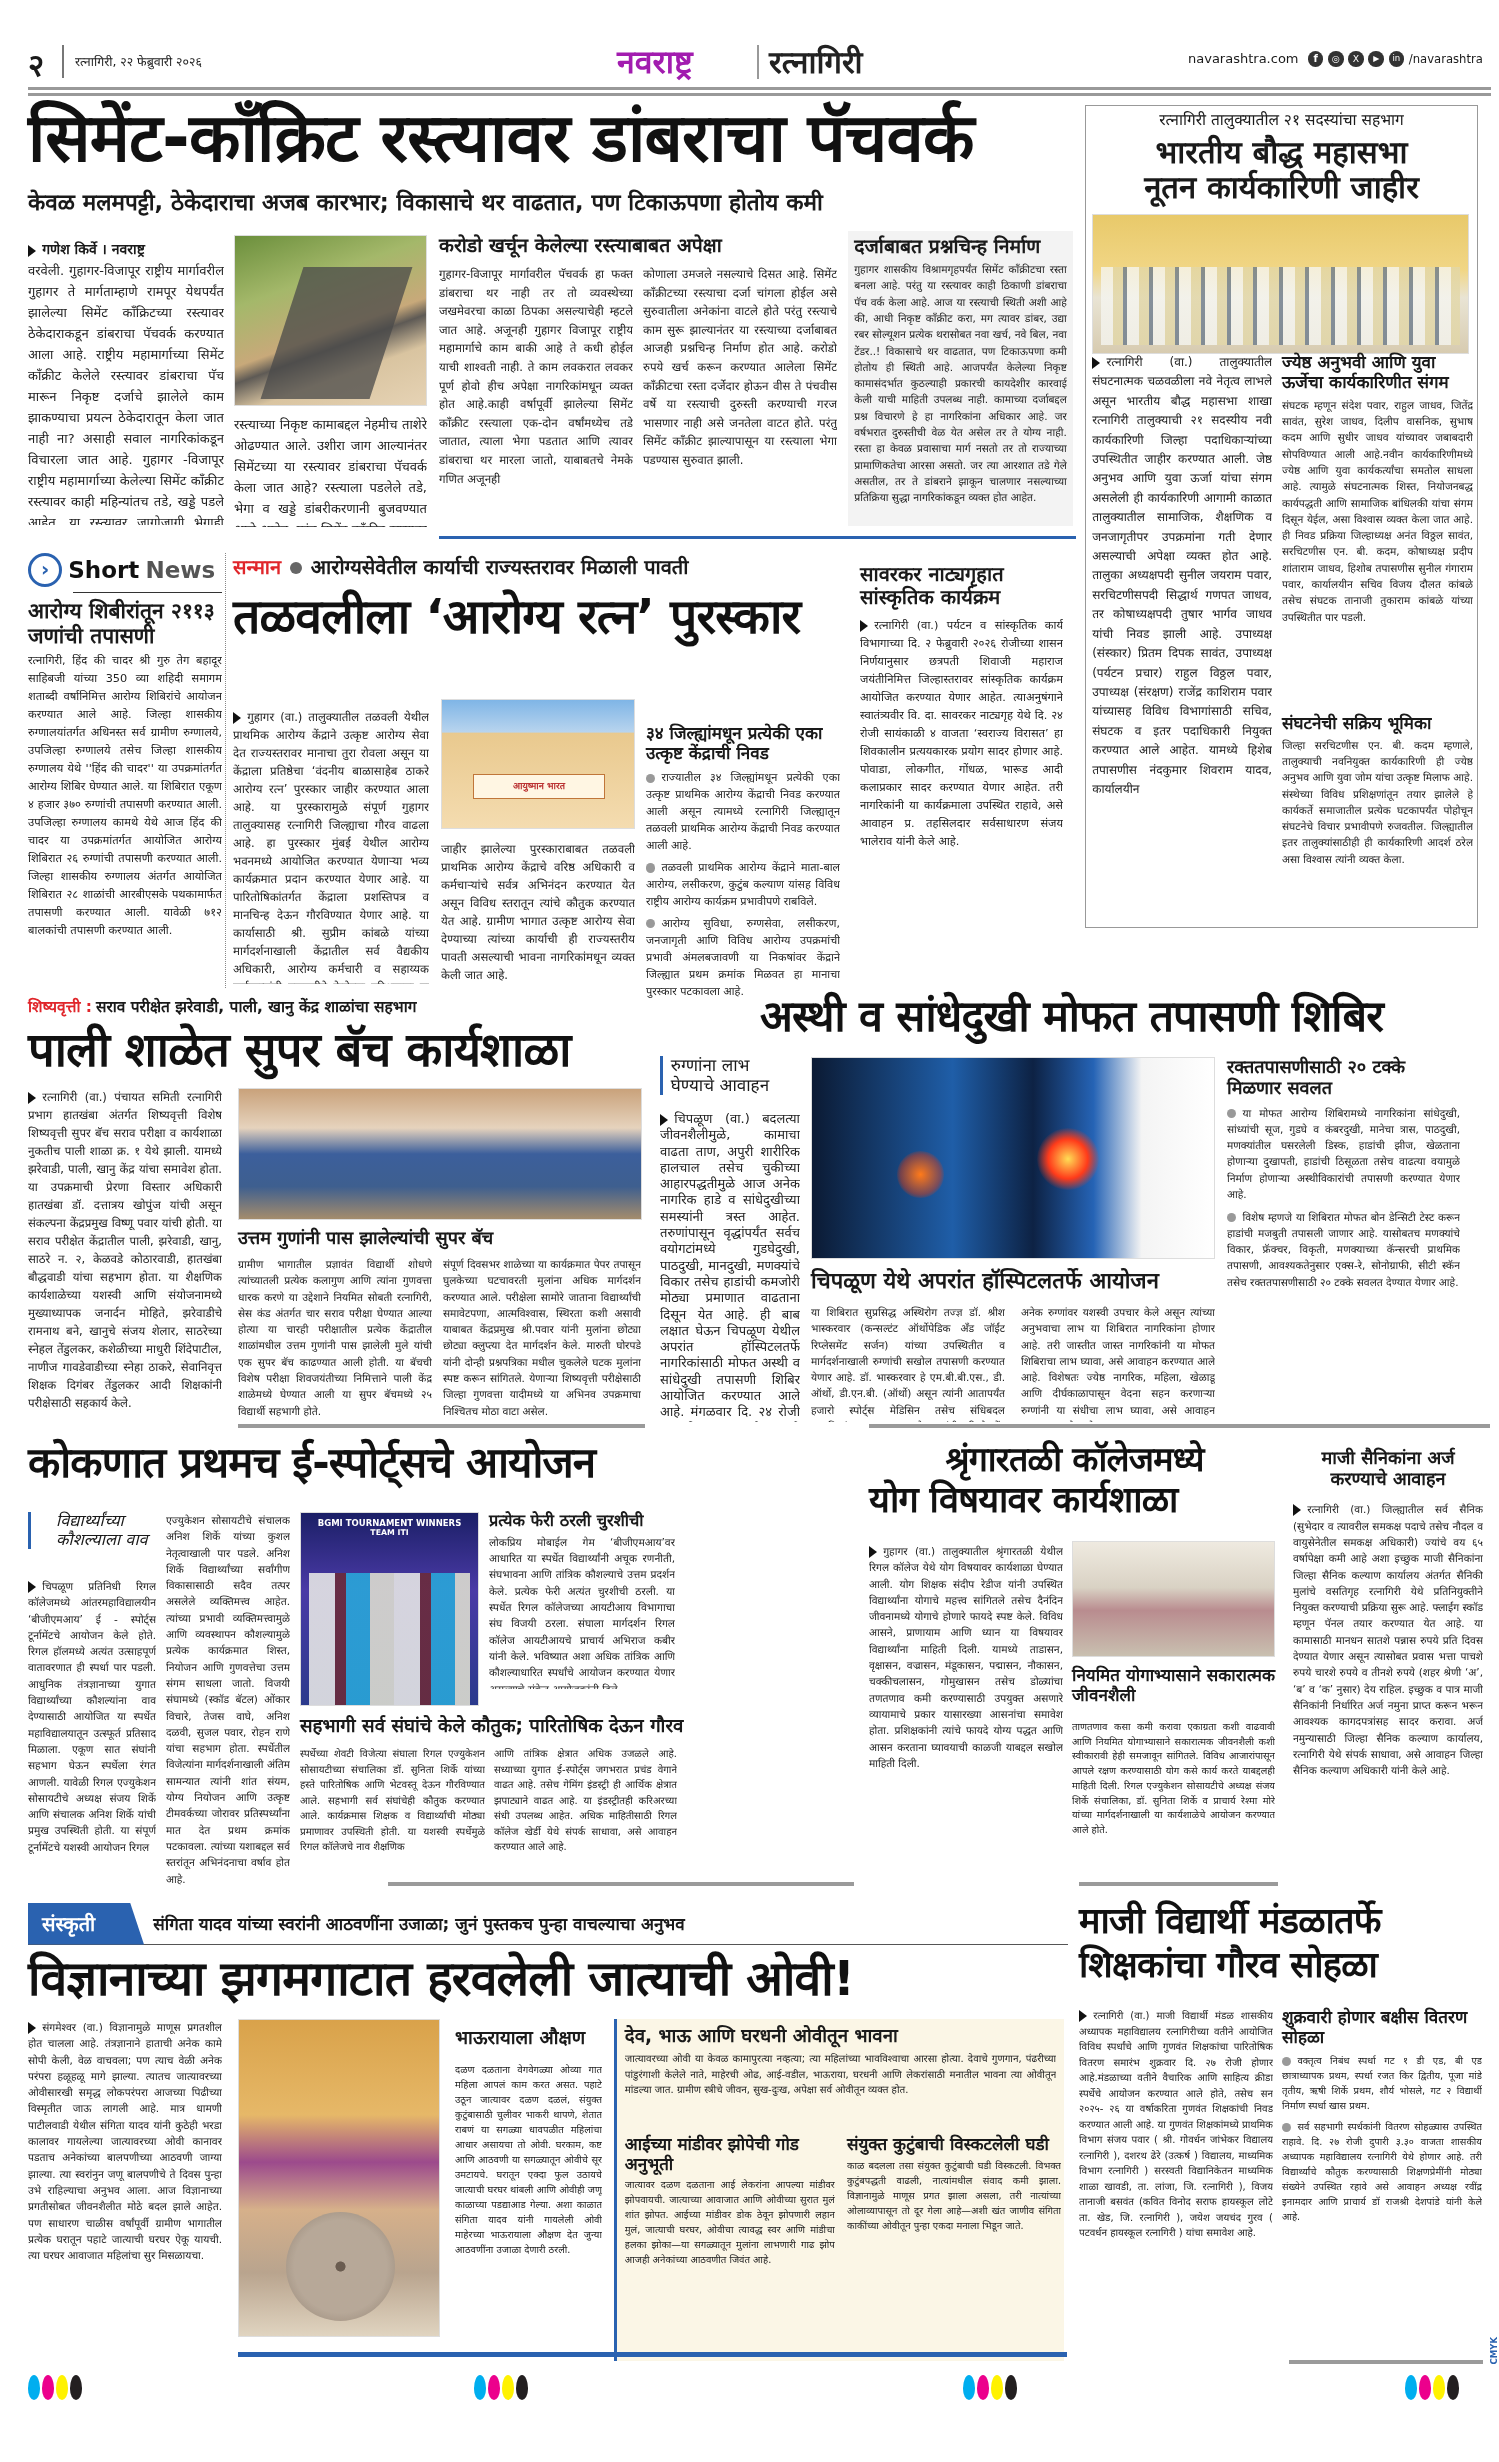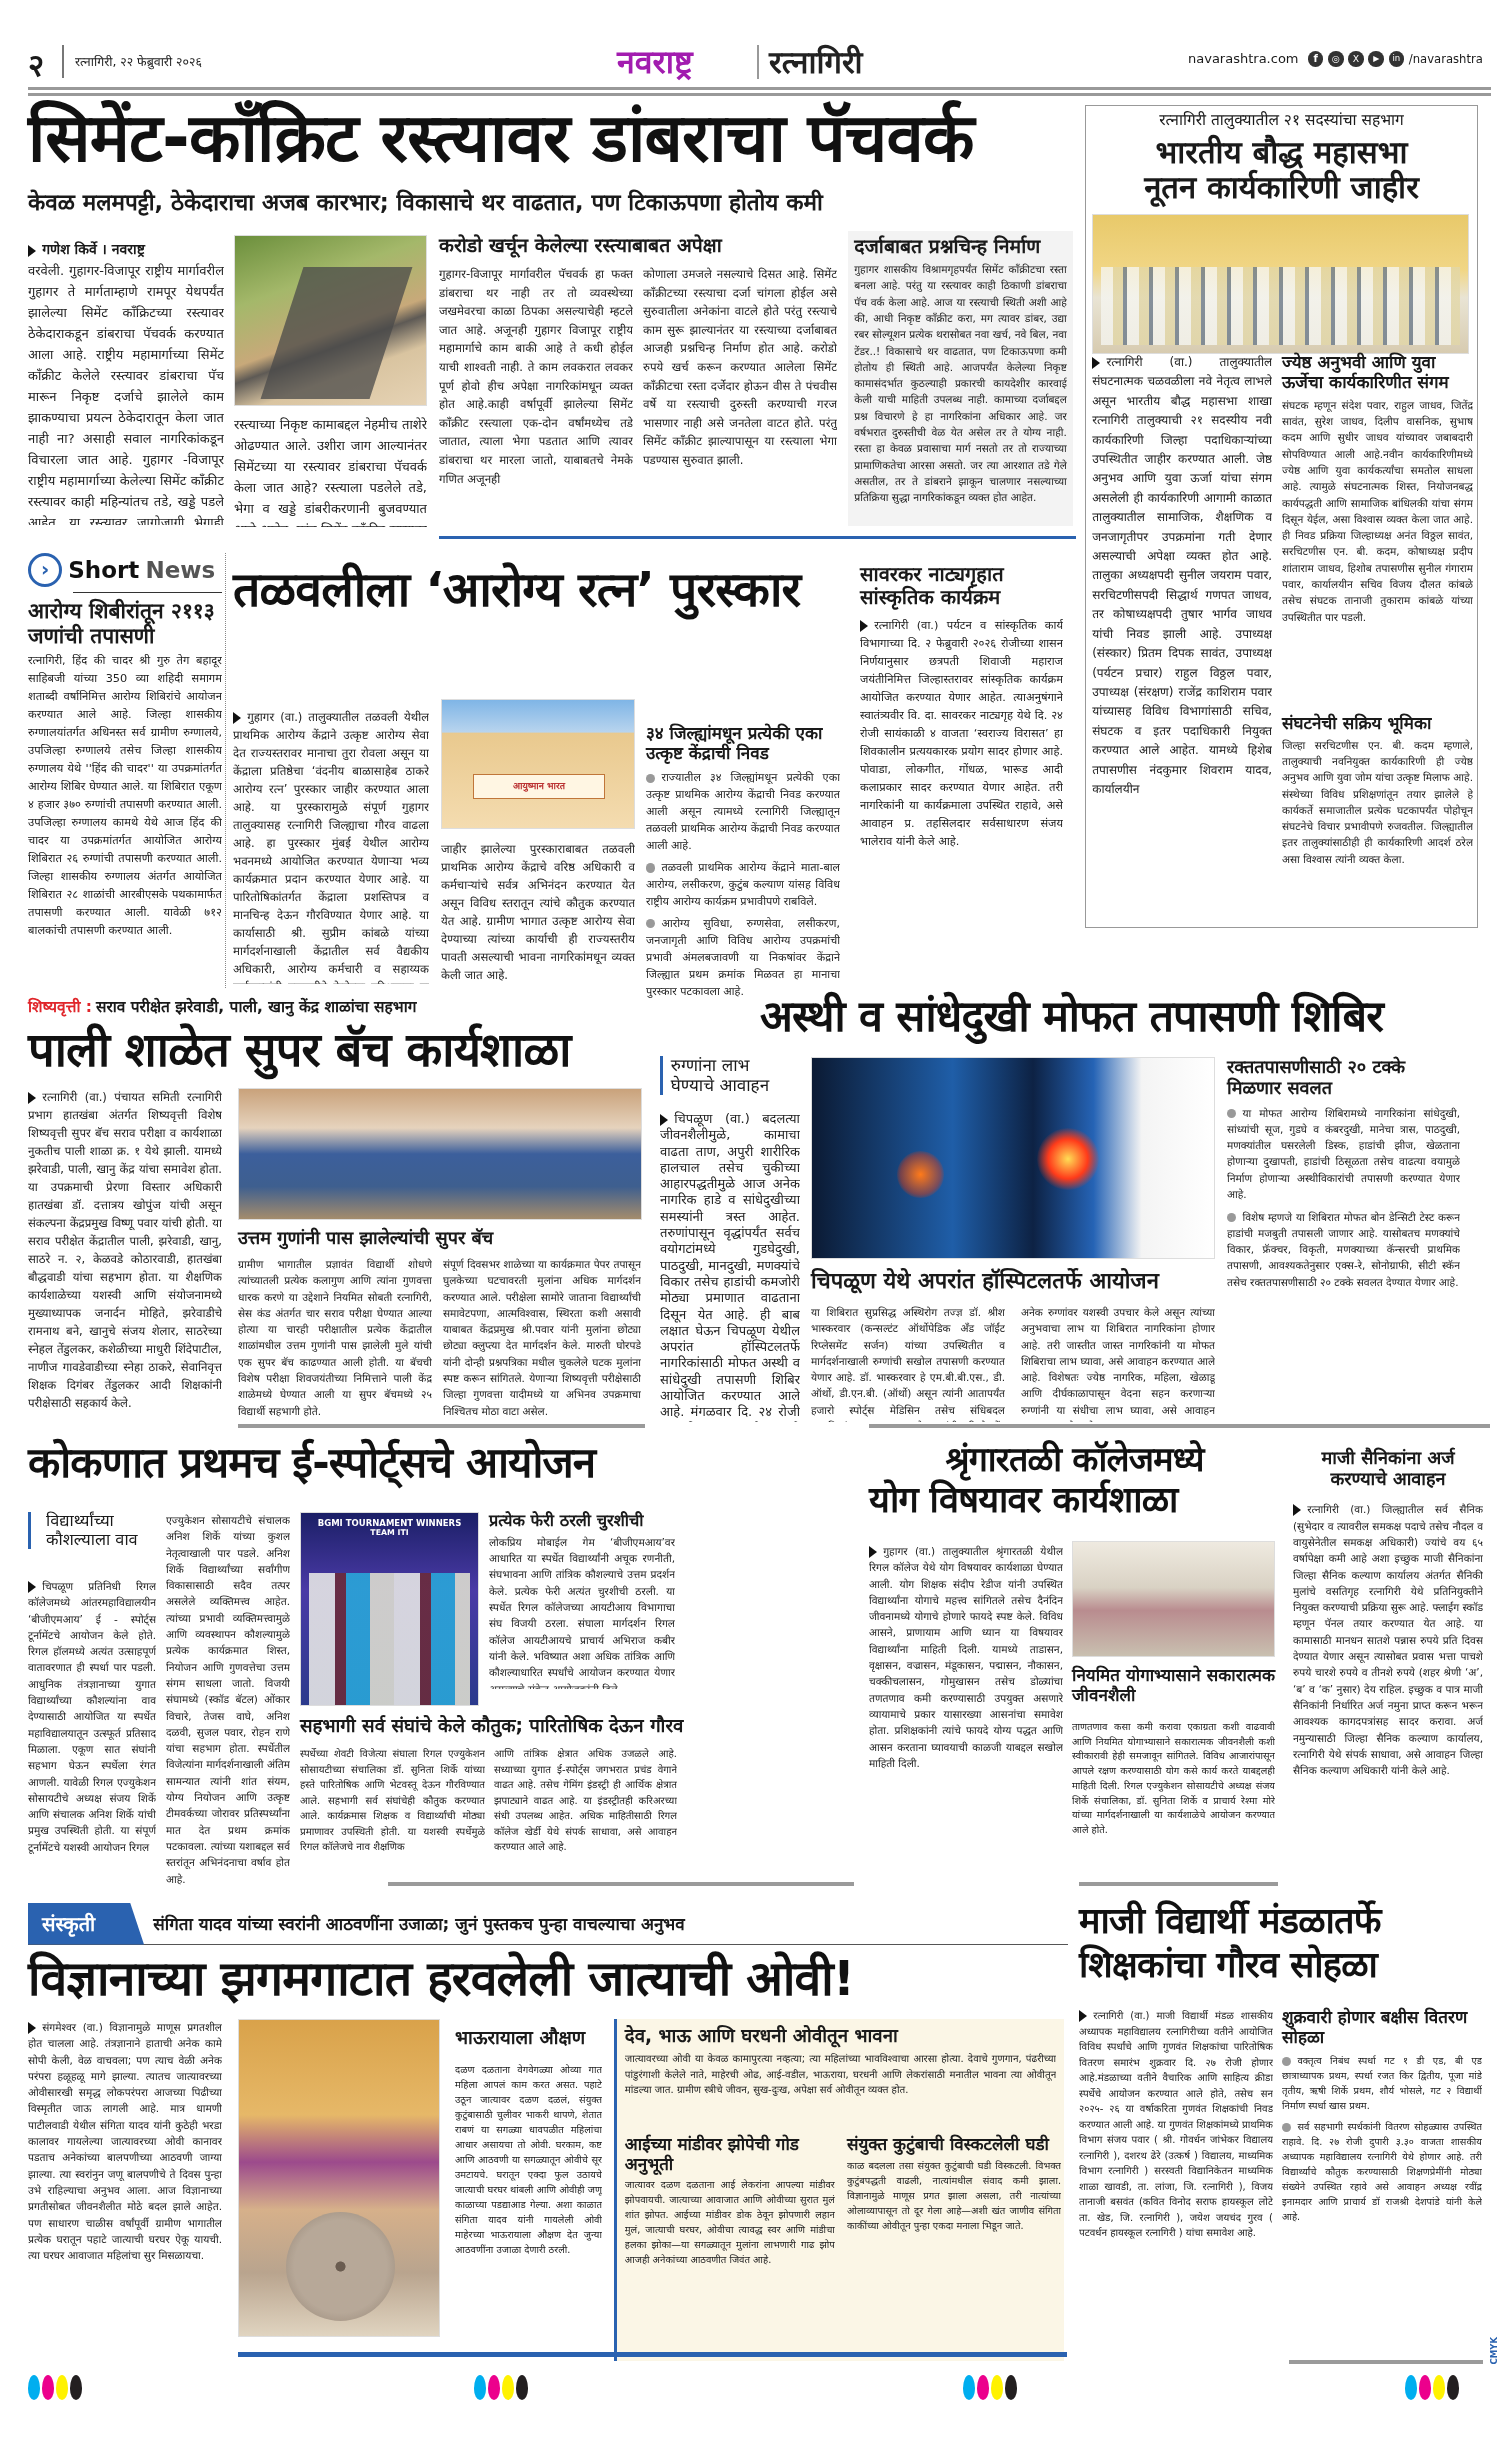--- a/index.html
+++ b/index.html
@@ -88,20 +88,25 @@
     <span style="font-size:23px;font-weight:900;color:#111;">Short</span>
     <span style="font-size:23px;font-weight:900;color:#555;">News</span>
   </div>
   <div style="height:1.6px;background:#333;margin:4.7px 0 6.2px 45px;"></div>
   <div class="headline" style="font-size:21px;">आरोग्य शिबीरांतून २११३ जणांची तपासणी</div>
   <div class="body-text" style="font-size:11.3px;line-height:18px;height:287px;margin-top:4.7px;">रत्नागिरी, हिंद की चादर श्री गुरु तेग बहादूर साहिबजी यांच्या 350 व्या शहिदी समागम शताब्दी वर्षानिमित्त आरोग्य शिबिरांचे आयोजन करण्यात आले आहे. जिल्हा शासकीय रुग्णालयांतर्गत अधिनस्त सर्व ग्रामीण रुग्णालये, उपजिल्हा रुग्णालये तसेच जिल्हा शासकीय रुग्णालय येथे ''हिंद की चादर'' या उपक्रमांतर्गत आरोग्य शिबिर घेण्यात आले. या शिबिरात एकूण ४ हजार ३७० रुग्णांची तपासणी करण्यात आली. उपजिल्हा रुग्णालय कामथे येथे आज हिंद की चादर या उपक्रमांतर्गत आयोजित आरोग्य शिबिरात २६ रुग्णांची तपासणी करण्यात आली. जिल्हा शासकीय रुग्णालय अंतर्गत आयोजित शिबिरात २८ शाळांची आरबीएसके पथकामार्फत तपासणी करण्यात आली. यावेळी ७१२ बालकांची तपासणी करण्यात आली.</div>
 </div>
 <div class="dotted-v" style="left:225px;top:553px;height:435px;"></div>
 
 <div class="abs" style="left:233px;top:553px;width:606px;height:435px;">
+  <div style="white-space:nowrap;">
+    <span style="font-size:20px;font-weight:900;color:#e0262b;">सन्मान</span>
+    <span style="display:inline-block;width:12.4px;height:12.4px;border-radius:50%;background:#666;margin:0 4.7px;"></span>
+    <span style="font-size:20px;font-weight:800;">आरोग्यसेवेतील कार्याची राज्यस्तरावर मिळाली पावती</span>
+  </div>
   <div class="headline-xl" style="font-size:48px;margin-top:12.4px;">तळवलीला ‘आरोग्य रत्न’ पुरस्कार</div>
   <div class="abs body-text" style="left:0;top:155px;width:196px;height:276px;font-size:11.6px;line-height:18px;">
     <span class="tri"></span><span>गुहागर (वा.) तालुक्यातील तळवली येथील प्राथमिक आरोग्य केंद्राने उत्कृष्ट आरोग्य सेवा देत राज्यस्तरावर मानाचा तुरा रोवला असून या केंद्राला प्रतिष्ठेचा ‘वंदनीय बाळासाहेब ठाकरे आरोग्य रत्न’ पुरस्कार जाहीर करण्यात आला आहे. या पुरस्कारामुळे संपूर्ण गुहागर तालुक्यासह रत्नागिरी जिल्ह्याचा गौरव वाढला आहे. हा पुरस्कार मुंबई येथील आरोग्य भवनमध्ये आयोजित करण्यात येणाऱ्या भव्य कार्यक्रमात प्रदान करण्यात येणार आहे. या पारितोषिकांतर्गत केंद्राला प्रशस्तिपत्र व मानचिन्ह देऊन गौरविण्यात येणार आहे. या कार्यासाठी श्री. सुप्रीम कांबळे यांच्या मार्गदर्शनाखाली केंद्रातील सर्व वैद्यकीय अधिकारी, आरोग्य कर्मचारी व सहाय्यक कर्मचाऱ्यांनी एकजुटीने केलेल्या परिश्रमाचा हा गौरव असल्याचे मत व्यक्त केले जात आहे.</span>
   </div>
   <div class="abs photo" style="left:208px;top:146px;width:194px;height:130px;background:linear-gradient(180deg,#7fb5e6 0%,#b8d4ee 25%,#e9c98e 26%,#f4dcb0 100%);">
     <div style="position:absolute;left:31px;top:74px;width:132px;height:25px;background:#fff6e3;border:1.6px solid #c0763a;font-size:9.3px;color:#b33;text-align:center;line-height:22px;font-weight:700;">आयुष्मान भारत</div>
   </div>
   <div class="abs body-text" style="left:208px;top:287px;width:194px;height:144px;font-size:11.6px;line-height:18px;">जाहीर झालेल्या पुरस्काराबाबत तळवली प्राथमिक आरोग्य केंद्राचे वरिष्ठ अधिकारी व कर्मचाऱ्यांचे सर्वत्र अभिनंदन करण्यात येत असून विविध स्तरातून त्यांचे कौतुक करण्यात येत आहे. ग्रामीण भागात उत्कृष्ट आरोग्य सेवा देण्याच्या त्यांच्या कार्याची ही राज्यस्तरीय पावती असल्याची भावना नागरिकांमधून व्यक्त केली जात आहे.</div>
   <div class="abs" style="left:413px;top:147px;width:194px;height:283px;">
     <div class="headline" style="font-size:17px;margin-top:24px;">३४ जिल्ह्यांमधून प्रत्येकी एका उत्कृष्ट केंद्राची निवड</div>
@@ -154,21 +159,21 @@
   <div class="abs" style="left:567px;top:62px;width:233px;height:365px;">
     <div class="headline" style="font-size:18px;">रक्ततपासणीसाठी २० टक्के मिळणार सवलत</div>
     <div class="body-text" style="font-size:10.5px;line-height:16.3px;margin-top:6.2px;"><span class="bullet-dot"></span><span>या मोफत आरोग्य शिबिरामध्ये नागरिकांना सांधेदुखी, सांध्यांची सूज, गुडघे व कंबरदुखी, मानेचा त्रास, पाठदुखी, मणक्यांतील घसरलेली डिस्क, हाडांची झीज, खेळताना होणाऱ्या दुखापती, हाडांची ठिसूळता तसेच वाढत्या वयामुळे निर्माण होणाऱ्या अस्थीविकारांची तपासणी करण्यात येणार आहे.</span></div>
     <div class="body-text" style="font-size:10.5px;line-height:16.3px;margin-top:6.2px;"><span class="bullet-dot"></span><span>विशेष म्हणजे या शिबिरात मोफत बोन डेन्सिटी टेस्ट करून हाडांची मजबुती तपासली जाणार आहे. यासोबतच मणक्यांचे विकार, फ्रॅक्चर, विकृती, मणक्याच्या कॅन्सरची प्राथमिक तपासणी, आवश्यकतेनुसार एक्स-रे, सोनोग्राफी, सीटी स्कॅन तसेच रक्ततपासणीसाठी २० टक्के सवलत देण्यात येणार आहे.</span></div>
   </div>
 </div>
 <div class="abs rule-grey" style="left:869px;top:1424px;width:621px;height:3.9px;"></div>
 
 <div class="abs" style="left:28px;top:1442px;width:838px;height:450px;">
   <div class="headline-xl" style="font-size:42px;">कोकणात प्रथमच ई-स्पोर्ट्सचे आयोजन</div>
-  <div class="abs" style="left:0;top:70px;width:124px;border-left:3.9px solid #2a62b0;padding-left:15px;">
+  <div class="abs" style="left:0;top:70px;width:124px;border-left:3.9px solid #2a62b0;padding-left:25px;font-style:italic;">
     <div class="headline" style="font-size:16.3px;font-weight:500;">विद्यार्थ्यांच्या कौशल्याला वाव</div>
   </div>
   <div class="abs body-text" style="left:0;top:136px;width:128px;height:314px;font-size:10.5px;line-height:16.3px;">
     <span class="tri"></span><span>चिपळूण प्रतिनिधी रिगल कॉलेजमध्ये आंतरमहाविद्यालयीन ‘बीजीएमआय’ ई - स्पोर्ट्स टूर्नामेंटचे आयोजन केले होते. रिगल हॉलमध्ये अत्यंत उत्साहपूर्ण वातावरणात ही स्पर्धा पार पडली. आधुनिक तंत्रज्ञानाच्या युगात विद्यार्थ्यांच्या कौशल्यांना वाव देण्यासाठी आयोजित या स्पर्धेत महाविद्यालयातून उत्स्फूर्त प्रतिसाद मिळाला. एकूण सात संघांनी सहभाग घेऊन स्पर्धेला रंगत आणली. यावेळी रिगल एज्युकेशन सोसायटीचे अध्यक्ष संजय शिर्के आणि संचालक अनिश शिर्के यांची प्रमुख उपस्थिती होती. या संपूर्ण टूर्नामेंटचे यशस्वी आयोजन रिगल</span>
   </div>
   <div class="abs body-text" style="left:138px;top:70px;width:124px;height:380px;font-size:10.5px;line-height:16.3px;">एज्युकेशन सोसायटीचे संचालक अनिश शिर्के यांच्या कुशल नेतृत्वाखाली पार पडले. अनिश शिर्के विद्यार्थ्यांच्या सर्वांगीण विकासासाठी सदैव तत्पर असलेले व्यक्तिमत्त्व आहेत. त्यांच्या प्रभावी व्यक्तिमत्त्वामुळे आणि व्यवस्थापन कौशल्यामुळे प्रत्येक कार्यक्रमात शिस्त, नियोजन आणि गुणवत्तेचा उत्तम संगम साधला जातो. विजयी संघामध्ये (स्कॉड बॅटल) ओंकार विचारे, तेजस वाघे, अनिश दळवी, सुजल पवार, रोहन राणे यांचा सहभाग होता. स्पर्धेतील विजेत्यांना मार्गदर्शनाखाली अंतिम सामन्यात त्यांनी शांत संयम, योग्य नियोजन आणि उत्कृष्ट टीमवर्कच्या जोरावर प्रतिस्पर्ध्यांना मात देत प्रथम क्रमांक पटकावला. त्यांच्या यशाबद्दल सर्व स्तरांतून अभिनंदनाचा वर्षाव होत आहे.</div>
   <div class="abs photo" style="left:272px;top:70px;width:179px;height:194px;background:linear-gradient(180deg,#1b1f66 0%,#4a3aa6 40%,#2b3a8c 100%);">
     <div style="color:#fff;font-weight:900;font-size:8.5px;text-align:center;padding-top:4.7px;">BGMI TOURNAMENT WINNERS</div>
     <div style="color:#fff;font-weight:700;font-size:7.8px;text-align:center;">TEAM ITI</div>
     <div style="position:absolute;left:7.8px;right:7.8px;bottom:0;height:132px;background:repeating-linear-gradient(90deg,#e5e5e5 0 26px,#6b2b3b 26px 37px,#29a6d9 37px 61px,#dcdcd0 61px 85px);opacity:.9;"></div>

